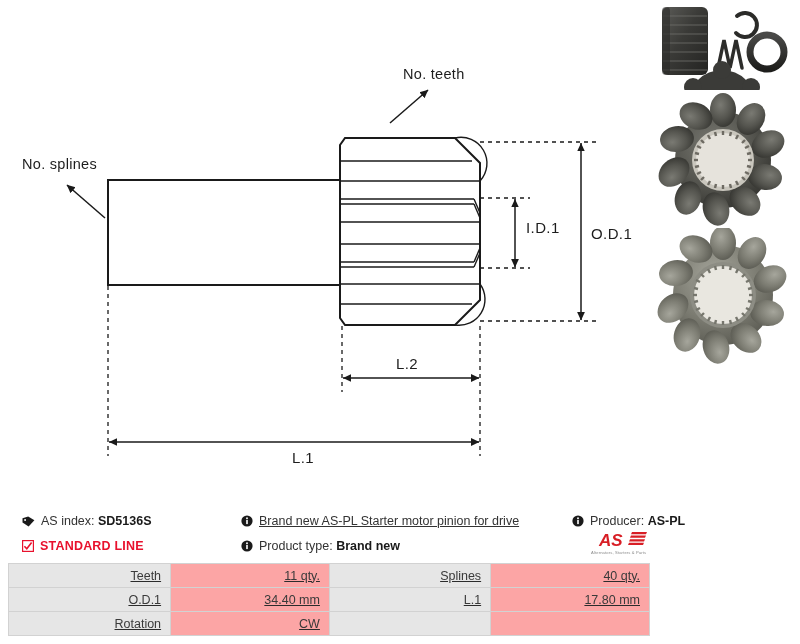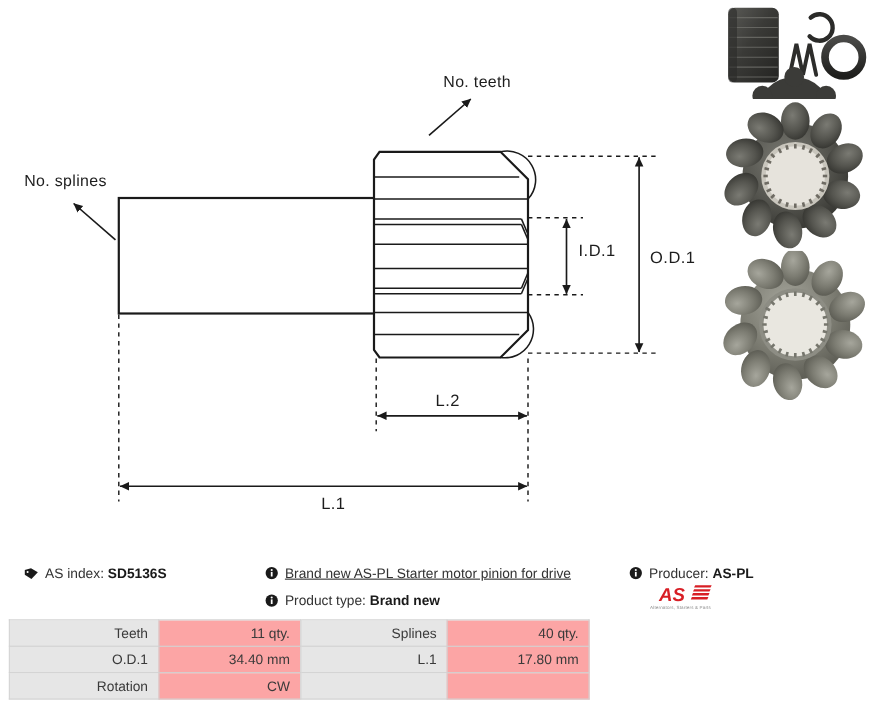--- a/index.html
+++ b/index.html
@@ -99,23 +99,24 @@
     top: 529px;
     width: 92px;
     height: 28px;
   }
 
   
   #spec-table {
     position: absolute;
     left: 8px;
     top: 563px;
-    width: 528px;
+    width: 642px;
     border-collapse: collapse;
     font-size: 12.5px;
+    text-decoration: underline;
   }
   #spec-table td {
     height: 23px;
     padding: 0 9px;
     border: 1px solid #d2d2d2;
     text-align: right;
     color: #3a3a3a;
     vertical-align: middle;
   }
   #spec-table td.lbl {
@@ -385,20 +386,28 @@
   <div class="info-item" id="as-index">
     <span class="ico">
       <svg class="tag-icon" viewBox="0 0 13 11">
         <path d="M0.5 2.2 L6.2 0.6 L12.4 4.2 L6.6 10.4 L0.5 6.6 Z" fill="#1a1a1a"></path>
         <circle cx="3.1" cy="4.0" r="0.95" fill="#ffffff"></circle>
       </svg>
     </span><span>AS index:</span>
     <b>SD5136S</b>
   </div>
 
+  <div class="info-item" id="standard-line">
+    <span class="ico">
+      <svg class="check-icon" viewBox="0 0 12 12">
+        <rect x="0.6" y="0.6" width="10.8" height="10.8" fill="none" stroke="#e8112d" stroke-width="1.2"></rect>
+        <path d="M2.4 6.2 L4.8 8.7 L9.6 2.6" fill="none" stroke="#e8112d" stroke-width="1.6"></path>
+      </svg>
+    </span><span>STANDARD LINE</span>
+  </div>
 
   <div class="info-item" id="desc-line">
     <span class="ico">
       <svg class="info-icon" viewBox="0 0 12 12">
         <circle cx="6" cy="6" r="5.6" fill="#1a1a1a"></circle>
         <circle cx="6" cy="3.2" r="0.95" fill="#ffffff"></circle>
         <rect x="5.2" y="4.9" width="1.6" height="4.2" fill="#ffffff"></rect>
       </svg>
     </span><span>Brand new AS-PL Starter motor pinion for drive</span>
   </div>

